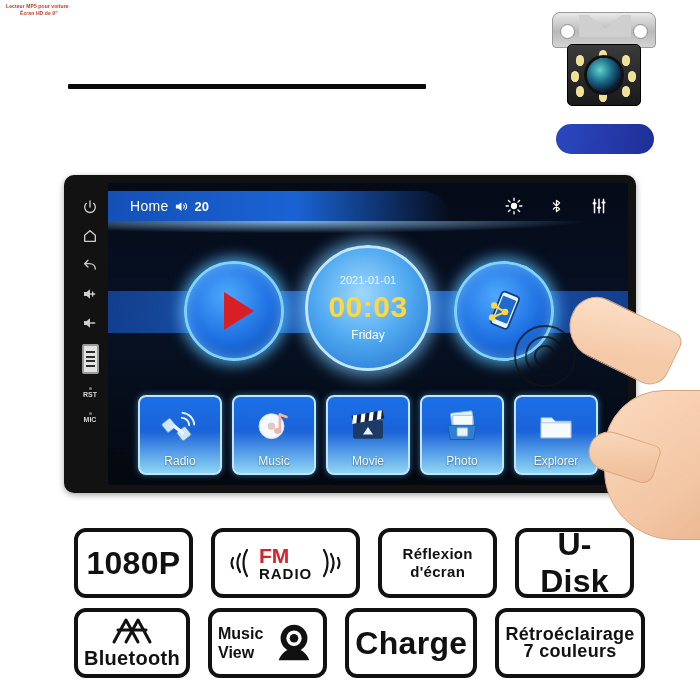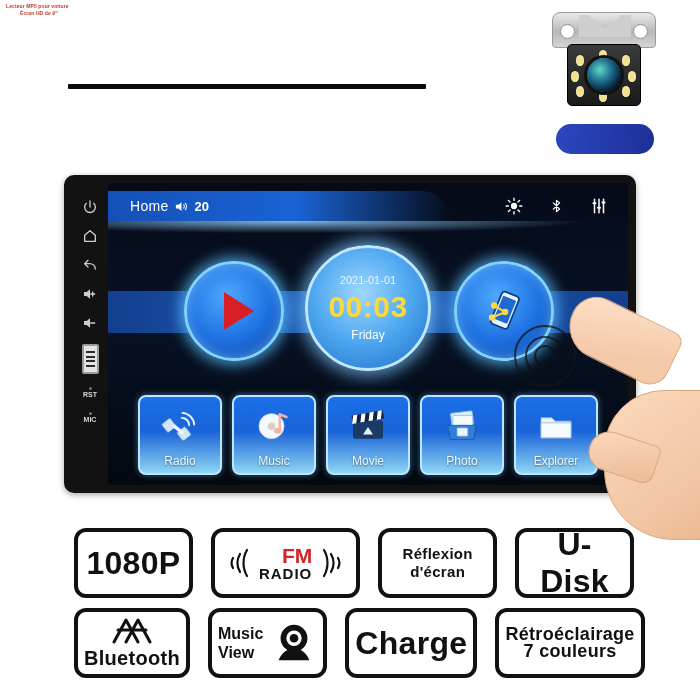--- a/index.html
+++ b/index.html
@@ -231,21 +231,21 @@
     background: #fff;
     border: 4px solid #111;
     border-radius: 12px;
     display: flex; align-items: center; justify-content: center;
     gap: 8px; padding: 4px 6px;
     text-align: center;
   }
   .badge-txt { font-size: 32px; font-weight: bold; color: #111; letter-spacing: .3px; }
   .badge-txt.sm { font-size: 18px; line-height: 17px; }
   .badge-txt.md { font-size: 15px; line-height: 18px; }
-  .fm-wrap { display: flex; flex-direction: column; align-items: flex-end; line-height: 1; }
+  .fm-wrap { display: flex; flex-direction: column; align-items: flex-start; line-height: 1; }
   .fm-top { color: #d8232a; font-size: 21px; font-weight: bold; }
   .fm-bot { color: #111; font-size: 15px; font-weight: bold; letter-spacing: 1px; }
   .bt-wrap { display: flex; flex-direction: column; align-items: center; gap: 1px; }
   .rv-txt { font-size: 16px; font-weight: bold; line-height: 19px; color: #111; text-align: left; }
 </style>
 </head>
 <body>
 
 <div class="headline">
   <div class="l1">Lecteur MP5 pour voiture</div>

